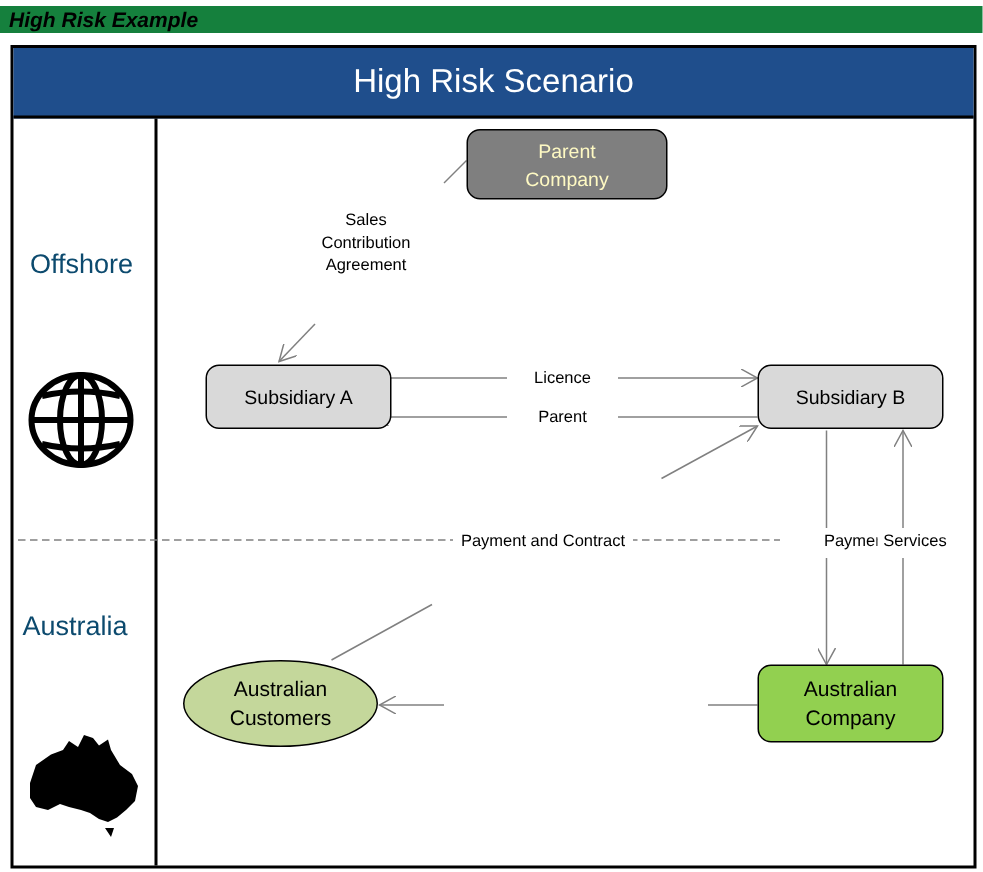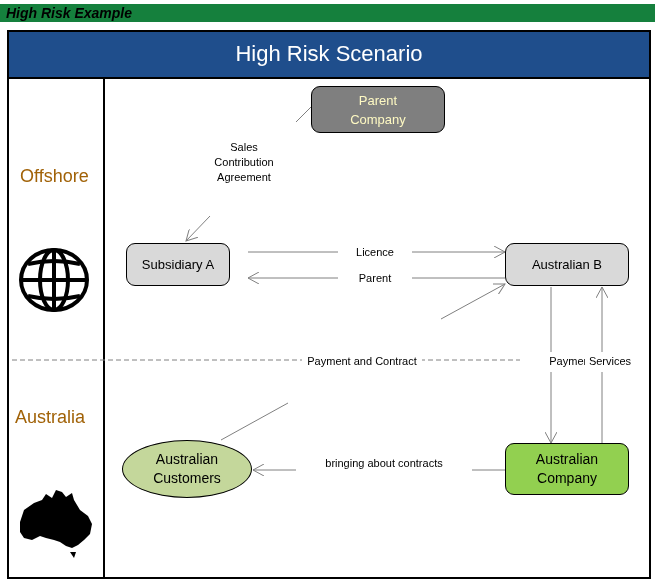--- a/index.html
+++ b/index.html
@@ -3,21 +3,21 @@
 <meta charset="utf-8">
 <style>
   html, body { margin: 0; padding: 0; background: #ffffff; }
   body { width: 655px; height: 581px; position: relative; overflow: hidden; font-family: "Liberation Sans", sans-serif; }
   .top-bar { position: absolute; left: 0; top: 4px; width: 655px; height: 18px; background: #15803d; padding-left: 21px; }
   .top-bar span { position: absolute; left: 6px; top: 1px; font-size: 14px; font-weight: bold; font-style: italic; color: #000; }
   .frame { position: absolute; left: 7px; top: 30px; width: 640px; height: 545px; border: 2px solid #000; box-sizing: content-box; }
   .header { position: absolute; left: 0; top: 0; width: 640px; height: 45px; background: #1f4e8c; border-bottom: 2px solid #000; }
   .header span { position: absolute; left: 0; width: 640px; top: 9px; text-align: center; color: #fff; font-size: 22px; }
   .left-col { position: absolute; left: 0; top: 47px; width: 94px; height: 498px; border-right: 2px solid #000; }
-  .region-label { position: absolute; font-size: 18px; color: #a16207; }
+  .region-label { position: absolute; font-size: 18px; color: #0c4a6e; }
   svg.diagram { position: absolute; left: 0; top: 0; }
   .node { position: absolute; display: flex; align-items: center; justify-content: center; text-align: center; box-sizing: border-box; font-size: 13px; line-height: 19px; }
   .lbl { position: absolute; font-size: 11px; color: #000; text-align: center; line-height: 15px; background: #fff; }
 </style>
 </head>
 <body>
 
 <div class="top-bar">
   <span>High Risk Example</span>
 </div>
@@ -68,26 +68,26 @@
   <line x1="296" y1="470" x2="253" y2="470" stroke="#808080" stroke-width="1" marker-end="url(#arr)"></line>
 </svg>
 
 <div class="node" style="left:311px; top:86px; width:134px; height:47px; background:#7f7f7f; border:1.5px solid #000; border-radius:9px; color:#fef9c3;">
   <div>
     <div>Parent</div>
     <div>Company</div>
   </div>
 </div>
 
-<div class="node" style="left:126px; top:243px; width:104px; height:43px; background:#d9d9d9; border:1.5px solid #000; border-radius:9px; color:#000;">
+<div class="node" style="left:137px; top:243px; width:124px; height:43px; background:#d9d9d9; border:1.5px solid #000; border-radius:9px; color:#000;">
   <span>Subsidiary A</span>
 </div>
 
 <div class="node" style="left:505px; top:243px; width:124px; height:43px; background:#d9d9d9; border:1.5px solid #000; border-radius:9px; color:#000;">
-  <span>Australian B</span>
+  <span>Subsidiary B</span>
 </div>
 
 <div class="node" style="left:122px; top:440px; width:130px; height:58px; background:#c4d79b; border:1.5px solid #000; border-radius:50%; color:#000; font-size:14px;">
   <div>
     <div>Australian</div>
     <div>Customers</div>
   </div>
 </div>
 
 <div class="node" style="left:505px; top:443px; width:124px; height:52px; background:#92d050; border:1.5px solid #000; border-radius:9px; color:#000; font-size:14px;">
@@ -101,14 +101,13 @@
   <div>Sales</div>
   <div>Contribution</div>
   <div>Agreement</div>
 </div>
 <div class="lbl" style="left:345px; top:245px; width:60px;">Licence</div>
 <div class="lbl" style="left:345px; top:271px; width:60px;">Parent</div>
 <div class="lbl" style="left:302px; top:354px; width:120px;">Payment and Contract</div>
 <div class="lbl" style="left:544px; top:354px; width:54px;">Payment</div>
 <div class="lbl" style="left:585px; top:354px; width:50px;">Services</div>
 <div class="lbl" style="left:296px; top:456px; width:176px;">
-  <div>bringing about contracts</div>
 </div>
 
 </body></html>

